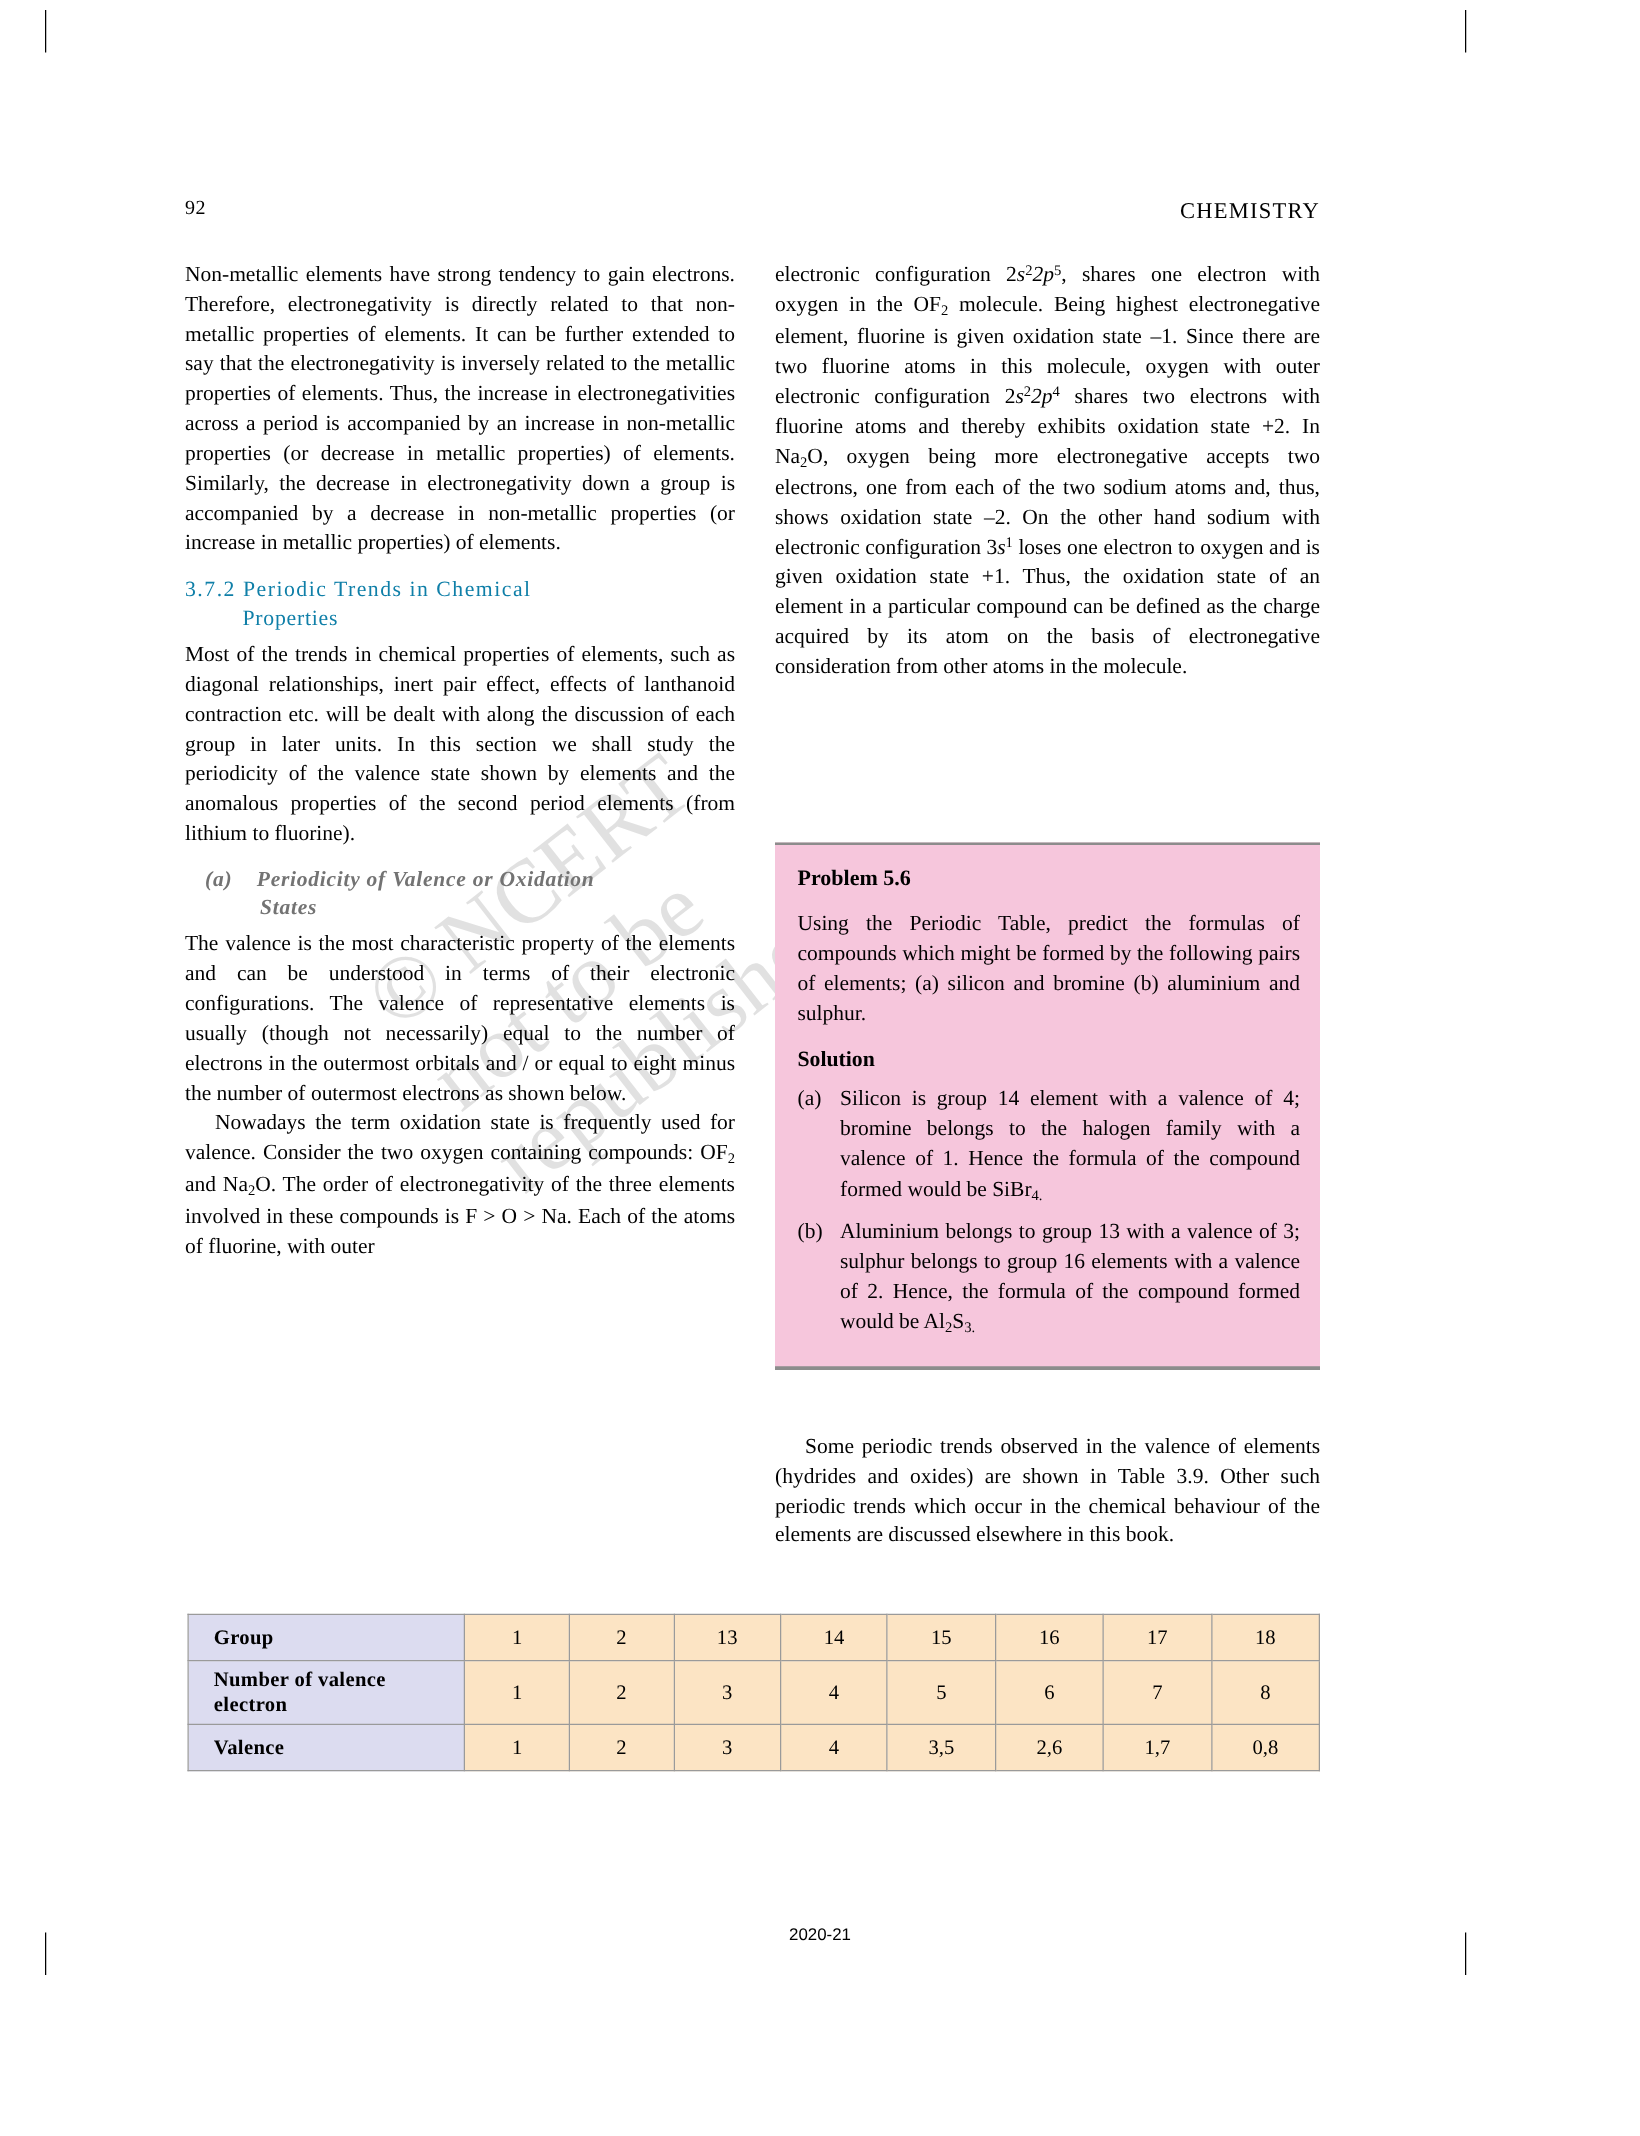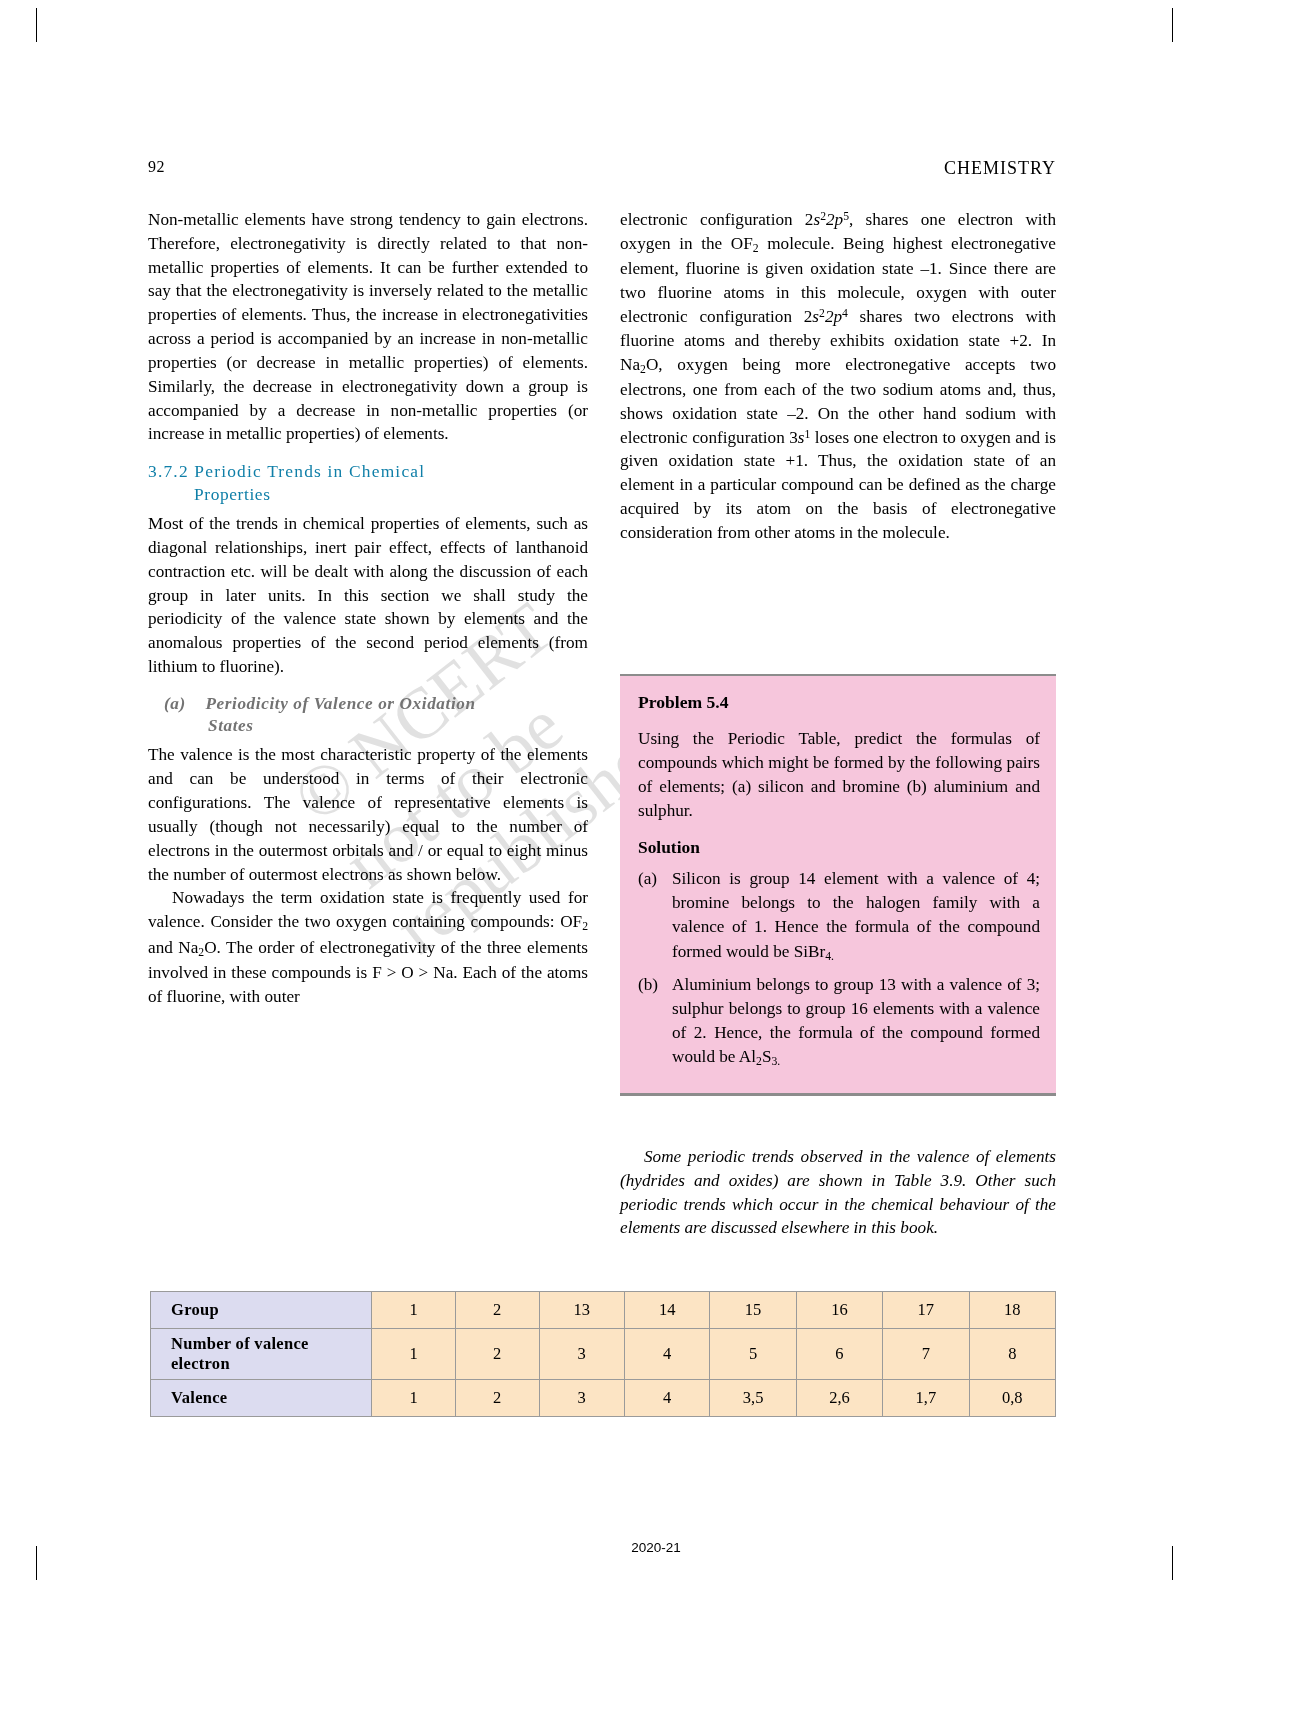--- a/index.html
+++ b/index.html
@@ -110,21 +110,20 @@
   .sol-body { flex: 1; text-align: justify; }
 
   .after-box {
     position: absolute;
     left: 620px;
     top: 1145px;
     width: 436px;
     font-size: 17.2px;
     line-height: 1.385;
     text-align: justify;
-    font-style: italic;
   }
 
   
   .watermark {
     position: absolute;
     left: 400px;
     top: 570px;
     width: 470px;
     height: 560px;
     transform: rotate(-38deg);
@@ -212,21 +211,21 @@
     <p class="jst-last-left">The valence is the most characteristic property of the elements and can be understood in terms of their electronic configurations. The valence of representative elements is usually (though not necessarily) equal to the number of electrons in the outermost orbitals and / or equal to eight minus the number of outermost electrons as shown below.</p>
 
     <p class="indent jst-last-left"><span>Nowadays the term oxidation state is frequently used for valence. Consider the two oxygen containing compounds: OF</span><sub>2</sub><span> and Na</span><sub>2</sub><span>O. The order of electronegativity of the three elements involved in these compounds is F &gt; O &gt; Na. Each of the atoms of fluorine, with outer</span></p>
   </div>
 
   <div class="col col-right">
     <p class="jst-last-left"><span>electronic configuration 2</span><span class="ital">s</span><sup>2</sup><span class="ital">2p</span><sup>5</sup><span>, shares one electron with oxygen in the OF</span><sub>2</sub><span> molecule. Being highest electronegative element, fluorine is given oxidation state –1. Since there are two fluorine atoms in this molecule, oxygen with outer electronic configuration 2</span><span class="ital">s</span><sup>2</sup><span class="ital">2p</span><sup>4</sup><span> shares two electrons with fluorine atoms and thereby exhibits oxidation state +2. In Na</span><sub>2</sub><span>O, oxygen being more electronegative accepts two electrons, one from each of the two sodium atoms and, thus, shows oxidation state –2. On the other hand sodium with electronic configuration 3</span><span class="ital">s</span><sup>1</sup><span> loses one electron to oxygen and is given oxidation state +1. Thus, the oxidation state of an element in a particular compound can be defined as the charge acquired by its atom on the basis of electronegative consideration from other atoms in the molecule.</span></p>
   </div>
 
   <div class="problem-box">
-    <div class="problem-title">Problem 5.4</div>
+    <div class="problem-title">Problem 5.6</div>
     <div class="problem-text">Using the Periodic Table, predict the formulas of compounds which might be formed by the following pairs of elements; (a) silicon and bromine (b) aluminium and sulphur.</div>
     <div class="solution-title">Solution</div>
 
     <div class="sol-item">
       <div class="sol-label">(a)</div>
       <div class="sol-body"><span>Silicon is group 14 element with a valence of 4; bromine belongs to the halogen family with a valence of 1. Hence the formula of the compound formed would be SiBr</span><sub>4.</sub></div>
     </div>
 
     <div class="sol-item">
       <div class="sol-label">(b)</div>

